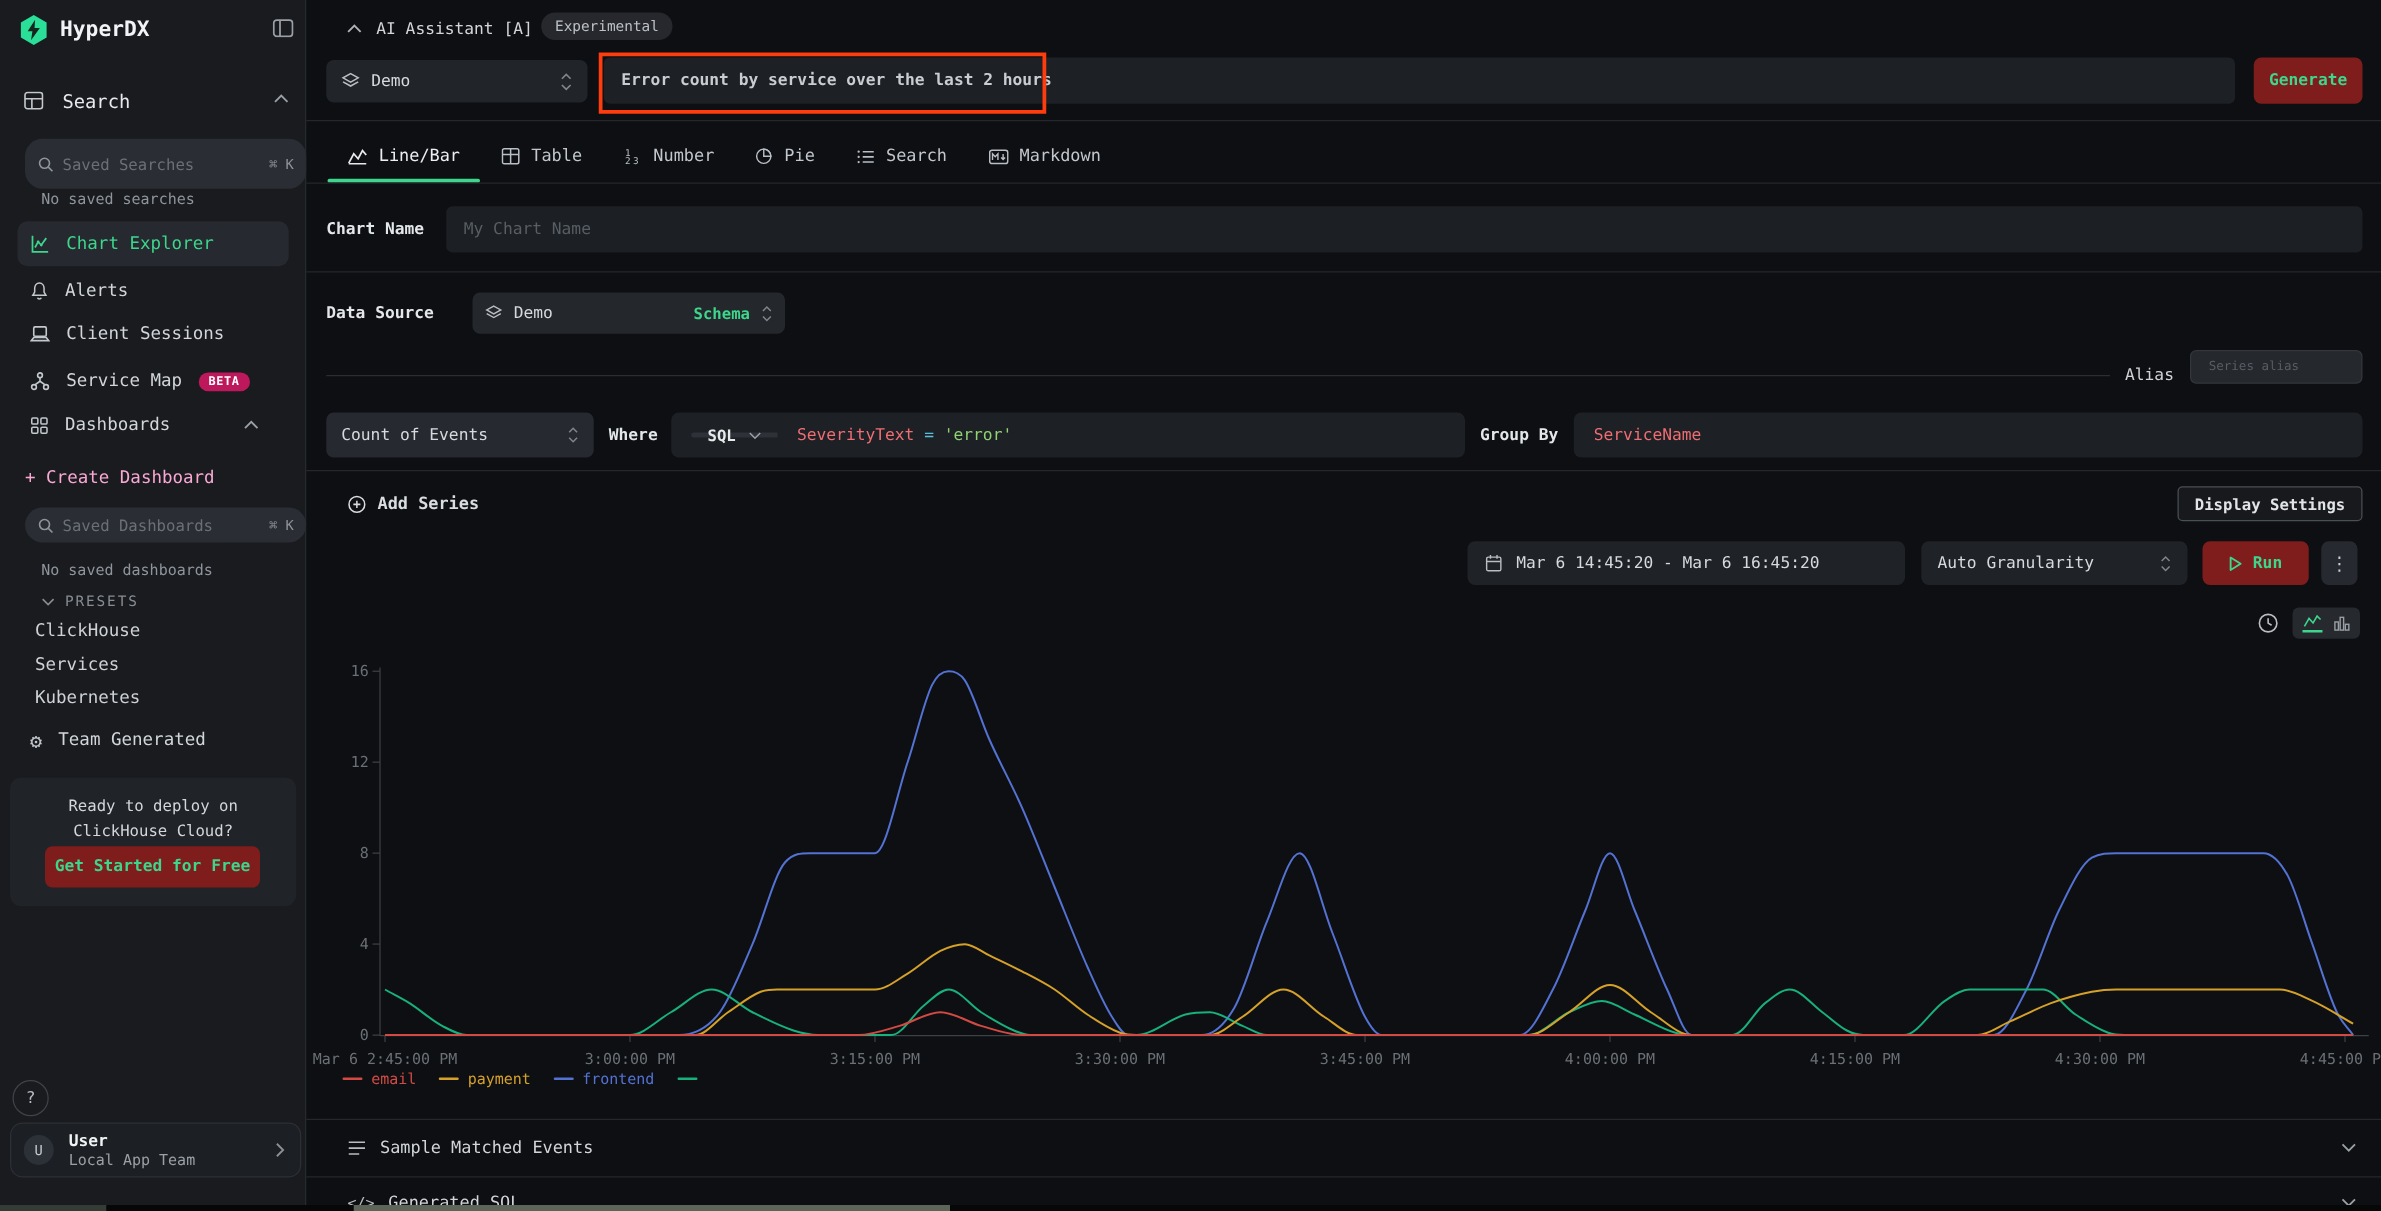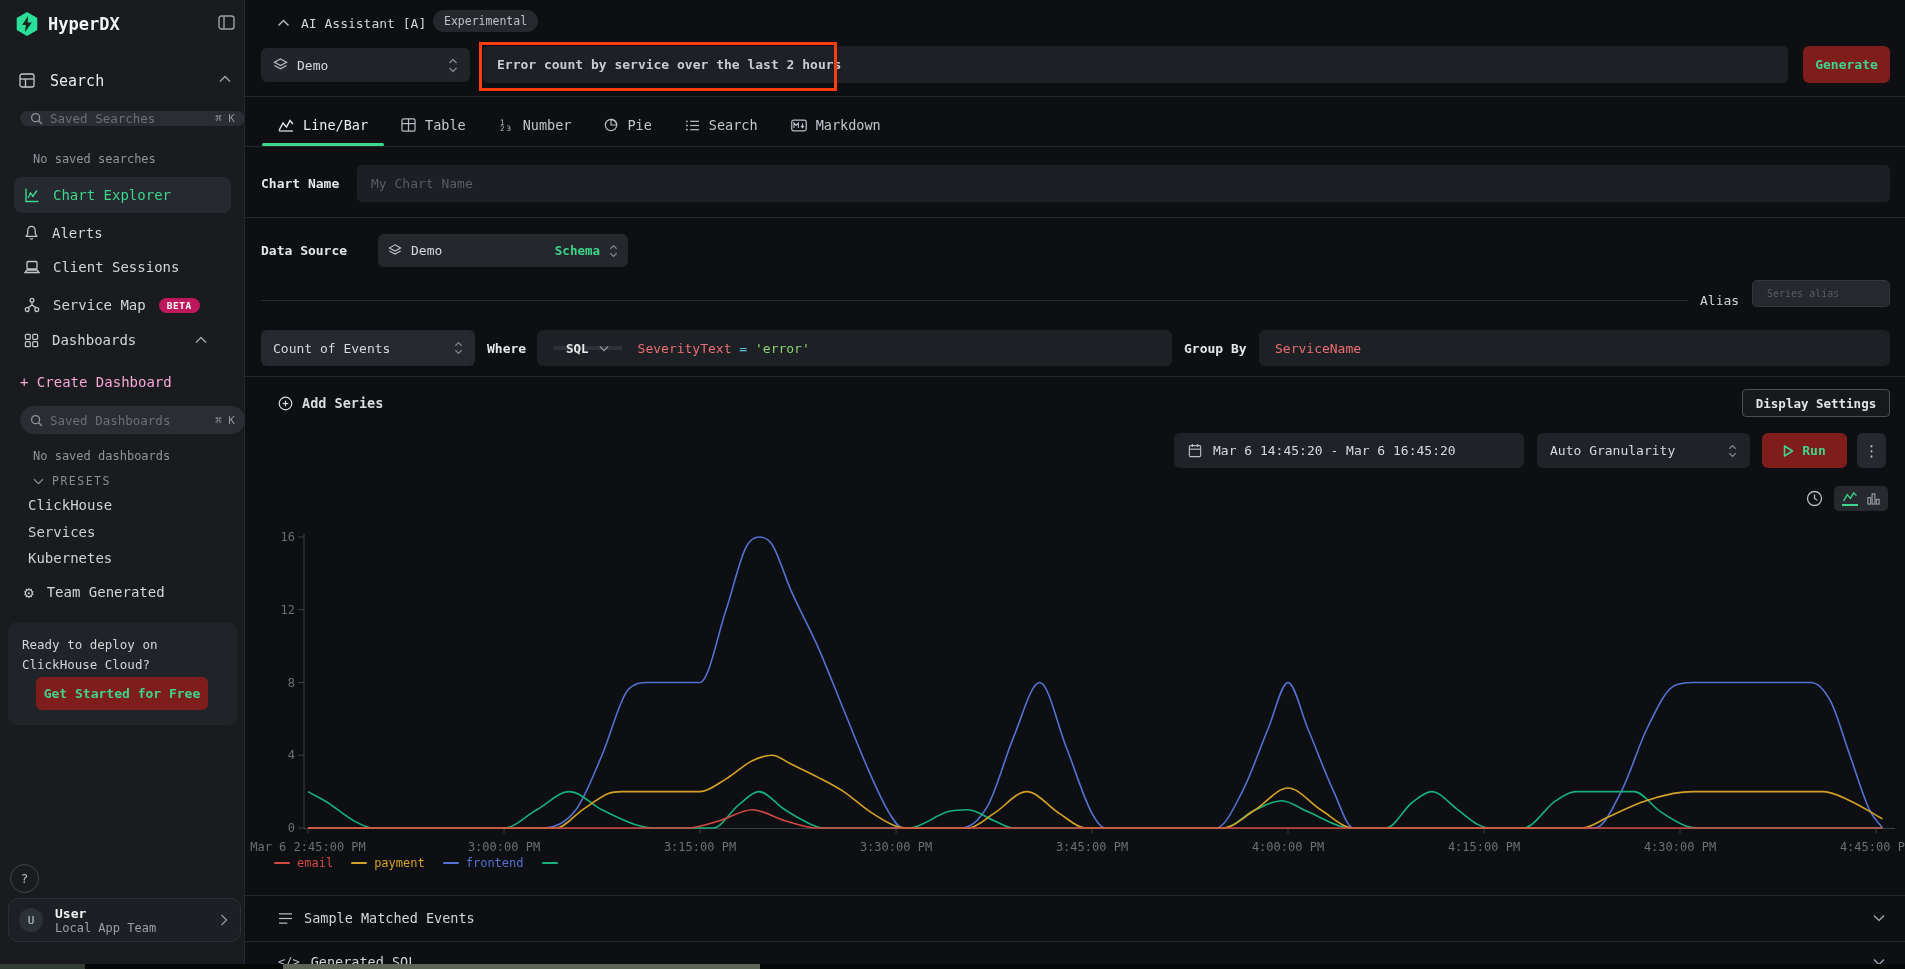--- a/index.html
+++ b/index.html
@@ -11,21 +11,21 @@
   #sidebar{position:absolute;left:0;top:0;width:245px;height:969px;background:#191b1f;border-right:1px solid #26292e;box-sizing:border-box;}
   .pill-input{position:absolute;background:#2a2d33;border-radius:14px;display:flex;align-items:center;padding:0 10px;gap:7px;}
   .pill-input .ph{color:#6b7077;font-size:12.5px;flex:1;}
   .kbd{color:#8f959c;font-size:11px;}
   .menu-item{position:absolute;left:14px;width:217px;height:32px;display:flex;align-items:center;gap:13px;padding-left:10px;box-sizing:border-box;font-size:14px;color:#d2d6da;border-radius:8px;cursor:pointer;}
   .menu-item.active{background:#26292f;color:#3dd68c;height:36px;}
   .muted{color:#8f959c;font-size:12px;}
   .badge-beta{background:#be185d;color:#fff;font-size:9.5px;font-weight:bold;border-radius:9px;padding:2px 8px;letter-spacing:.5px;}
   .preset{position:absolute;left:28px;font-size:14px;color:#ced2d7;cursor:pointer;}
   #cloud-card{position:absolute;left:8px;top:622px;width:229px;height:103px;background:#202327;border-radius:9px;}
-  #cloud-card .txt{margin:13px 14px 0;font-size:12.5px;color:#d3d7db;line-height:1.6;}
+  #cloud-card .txt{margin:13px 14px 0;font-size:12.5px;color:#d3d7db;text-align:center;line-height:1.6;}
   .btn-green{background:#7f1d1d;color:#3dd68c;font-weight:bold;border:none;border-radius:6px;cursor:pointer;
              font-family:inherit;display:flex;align-items:center;justify-content:center;gap:8px;}
   #help-btn{position:absolute;left:10px;top:864px;width:27px;height:27px;border:1px solid #3f434a;border-radius:50%;
             color:#b9bec4;font-size:13px;display:flex;align-items:center;justify-content:center;cursor:pointer;}
   #user-card{position:absolute;left:8px;top:898px;width:231px;height:42px;border:1px solid #2c3036;background:#1c1f24;border-radius:10px;display:flex;align-items:center;cursor:pointer;}
   #avatar{width:24px;height:24px;border-radius:50%;background:#2c3138;color:#c6cacf;font-size:11px;display:flex;align-items:center;justify-content:center;margin:0 12px 0 10px;}
   
   .ctl{background:#212429;border-radius:6px;display:flex;align-items:center;box-sizing:border-box;font-size:13px;color:#d6d9dd;}
   .input-dark{background:#1d2024;border-radius:5px;border:none;color:#c9cdd2;font-family:inherit;font-size:13px;padding:0 14px;box-sizing:border-box;}
   .input-dark::placeholder{color:#585e65;}
@@ -68,21 +68,21 @@
           <line x1="6.5" y1="6" x2="6.5" y2="14" stroke="#c3c8cd" stroke-width="1.3"></line>
         </svg>
     </span>
     <span class="abs" style="left:50px;top:72px;font-size:15px;color:#e8eaed;">Search</span>
     <span class="abs ico" style="left:219px;top:75px;">
       <svg width="12" height="8" viewBox="0 0 12 8">
           <polyline points="1,6.5 6,1.5 11,6.5" fill="none" stroke="#9aa0a6" stroke-width="1.5"></polyline>
         </svg>
     </span>
 
-    <div class="pill-input" style="left:20px;top:111px;width:205px;height:15px;">
+    <div class="pill-input" style="left:20px;top:111px;width:205px;height:40px;">
       <span class="ico">
           <svg width="13" height="13" viewBox="0 0 15 15">
             <circle cx="6.5" cy="6.5" r="4.6" fill="none" stroke="#8f959c" stroke-width="1.5"></circle>
             <line x1="10" y1="10" x2="13.8" y2="13.8" stroke="#8f959c" stroke-width="1.5"></line>
           </svg>
         </span>
       <span class="ph">Saved Searches</span>
       <span class="kbd">⌘ K</span>
     </div>
     <span class="abs muted" style="left:33px;top:152px;">No saved searches</span>

